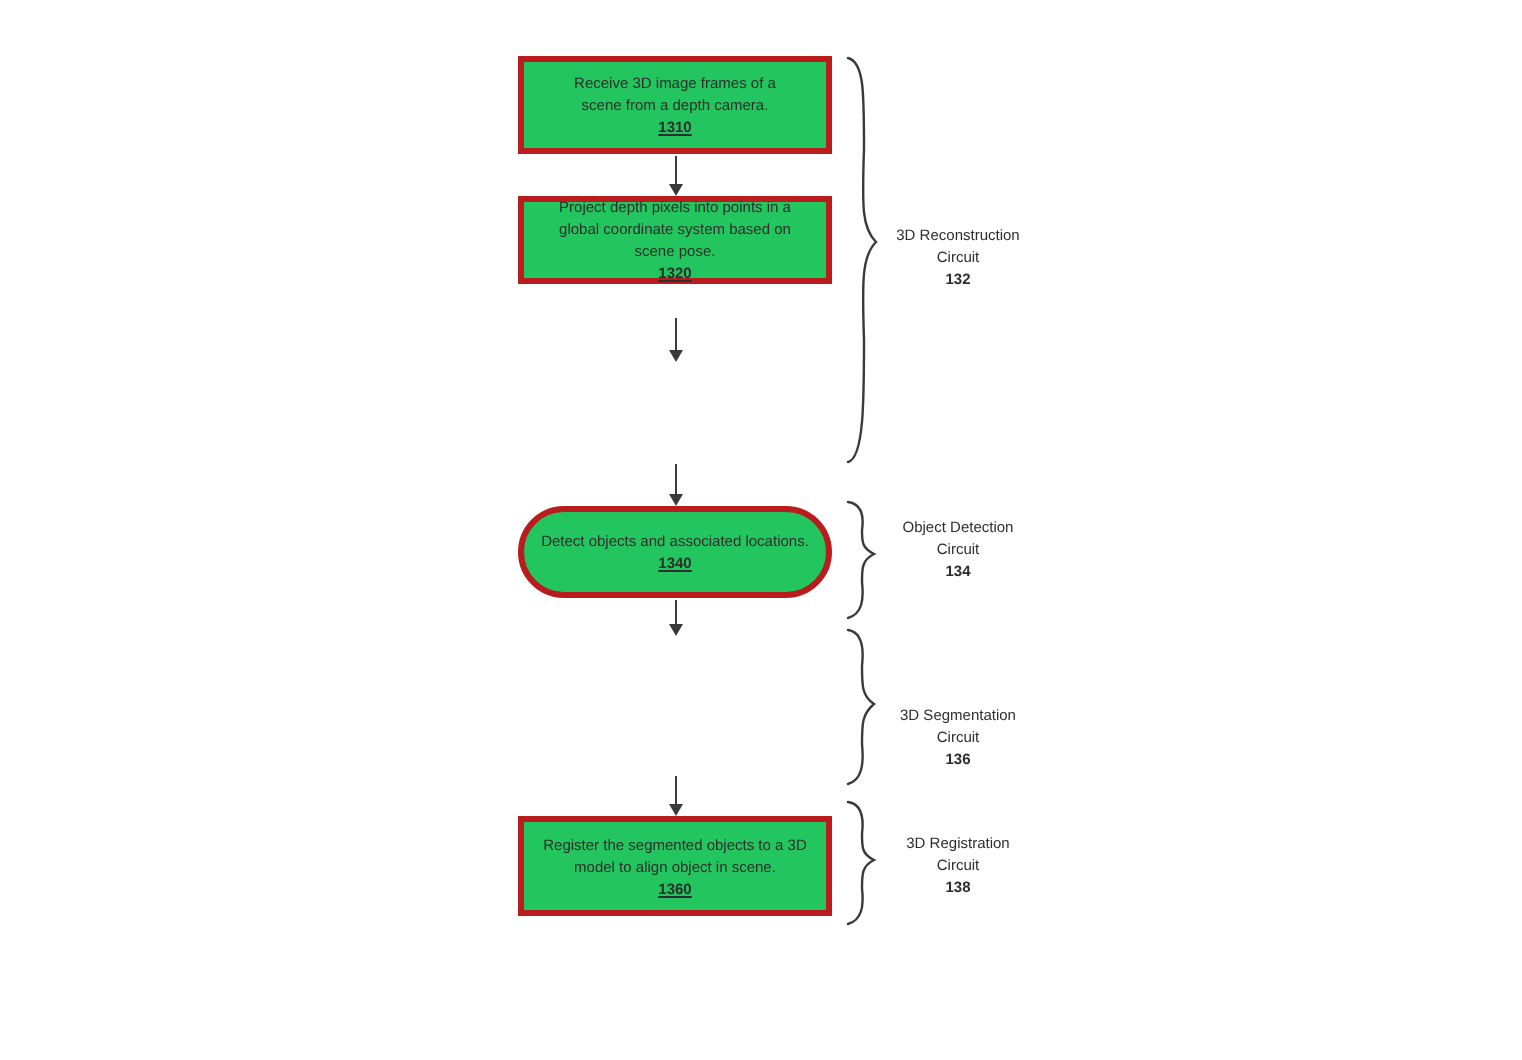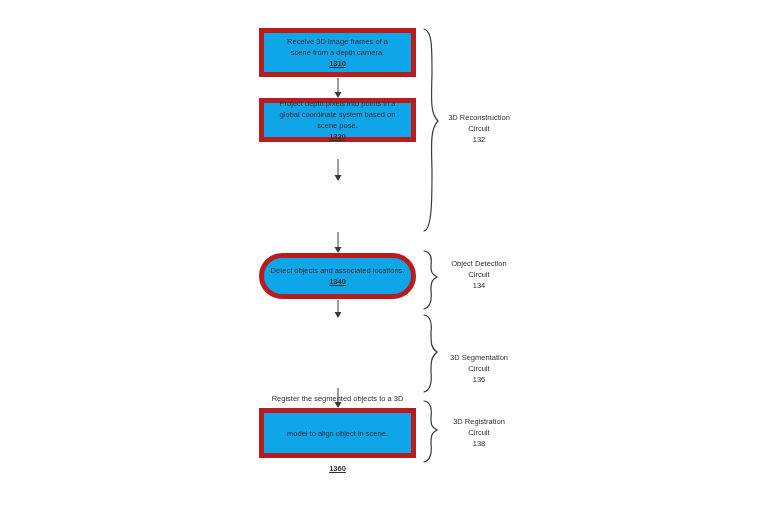--- a/index.html
+++ b/index.html
@@ -9,22 +9,22 @@
     height: 530px;
     background: #ffffff;
     font-family: "Liberation Sans", sans-serif;
     color: #2e2e2e;
     overflow: hidden;
   }
   .flow-box {
     position: absolute;
     left: 259px;
     width: 157px;
-    border: 5px solid #b91c1c;
-    background: #0ea5e9;
+    border: 3px solid #b91c1c;
+    background: #22c55e;
     box-sizing: border-box;
     display: flex;
     flex-direction: column;
     align-items: center;
     justify-content: center;
     text-align: center;
     font-size: 7.5px;
     line-height: 11px;
     color: #2e2e2e;
     padding: 2px 8px;
@@ -38,21 +38,21 @@
   .circuit-label {
     position: absolute;
     left: 440px;
     width: 78px;
     text-align: center;
     font-size: 7.5px;
     line-height: 11px;
     color: #2e2e2e;
   }
   .circuit-label span { display: block; white-space: nowrap; }
-  .circuit-ref { font-weight: 400; text-align: center; }
+  .circuit-ref { font-weight: 700; text-align: center; }
   svg.overlay {
     position: absolute;
     left: 0; top: 0;
     width: 761px; height: 530px;
   }
 </style>
 </head>
 <body>
 
 <div class="canvas">
@@ -101,21 +101,21 @@
     <span class="ref-num">1320</span>
   </div>
 
 
   <div class="flow-box" style="top:253px; height:46px;border-radius:23px;">
     <span>Detect objects and associated locations.</span>
     <span class="ref-num">1340</span>
   </div>
 
 
-  <div class="flow-box" style="top:408px; height:50px;gap:24px;">
+  <div class="flow-box" style="top:408px; height:50px;">
     <span>Register the segmented objects to a 3D</span>
     <span>model to align object in scene.</span>
     <span class="ref-num">1360</span>
   </div>
 
   <div class="circuit-label" style="top:112px;">
     <span>3D Reconstruction</span>
     <span>Circuit</span>
     <span class="circuit-ref">132</span>
   </div>

